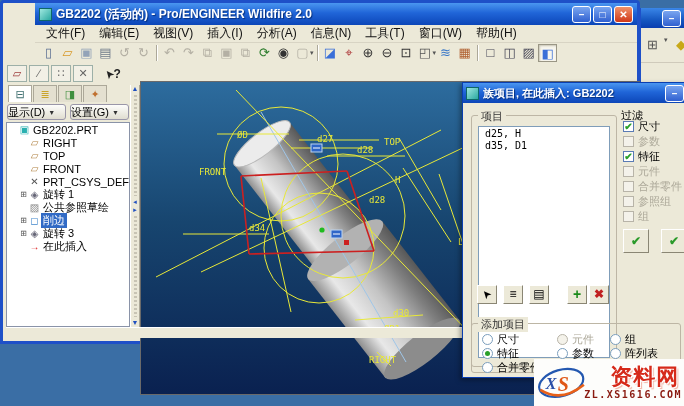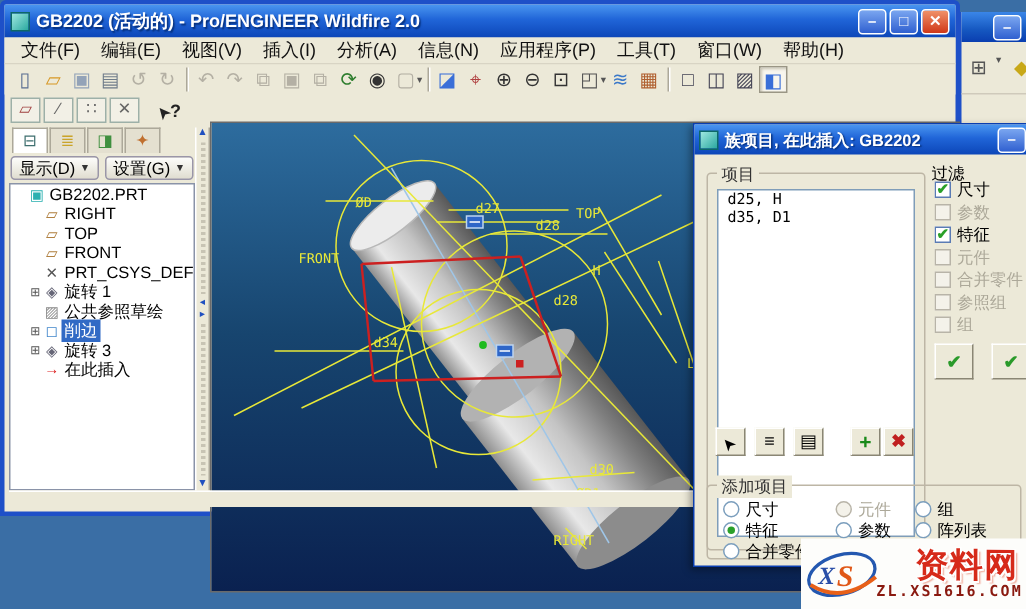--- a/index.html
+++ b/index.html
@@ -10,21 +10,21 @@
   
   #bg-window { position:absolute; left:638px; top:8px; width:46px; height:390px;
                border-left:3px solid #1e50c8; background:#ece9d8; }
   #bg-window .titlebar { height:20px; background:linear-gradient(180deg,#3a86e8,#1557c0 60%,#0a3eb0);
                display:flex; justify-content:flex-end; align-items:center; padding:2px 3px; }
   .bg-tools { display:flex; gap:4px; padding:8px 2px; border-bottom:1px solid #cfcabb; }
 
   
   #main-window { position:absolute; left:0; top:0; width:640px; height:344px;
                  border:3px solid #1e50c8; border-radius:4px 4px 0 0;
-                 background:#ece9d8; }
+                 background:#ece9d8;padding-left:32px; }
   .titlebar { height:22px; background:linear-gradient(180deg,#4a96f0 0%,#2065d8 45%,#0c46b8 100%);
               display:flex; align-items:center; padding:0 4px; }
   .title-icon { width:13px; height:13px; background:linear-gradient(135deg,#9fe8e0,#2aa8a0);
                 border:1px solid #0e6868; margin-right:4px; flex:none; }
   .title-text { color:#fff; font-size:12px; font-weight:bold; text-shadow:1px 1px 1px #06307c;
                 white-space:nowrap; overflow:hidden; flex:1; }
   .win-btns { display:flex; gap:2px; }
   .win-btn { width:19px; height:17px; border:1px solid #fff; border-radius:3px;
              background:linear-gradient(180deg,#7aa6f0,#3060d0); color:#fff;
              font-size:10px; line-height:15px; text-align:center; font-weight:bold; }
@@ -53,21 +53,21 @@
 
   
   #left-panel { position:absolute; left:3px; top:82px; width:124px; bottom:14px; }
   #nav-tabs { display:flex; gap:1px; padding-left:2px; }
   .nav-tab { width:24px; height:17px; border:1px solid #aca899; border-bottom:none;
              background:#e4e0d0; text-align:center; font-size:11px; line-height:16px; }
   .nav-tab.active { background:#fff; }
   .panel-btns { display:flex; gap:4px; padding:2px 1px; background:#ece9d8; }
   .panel-btn { flex:1; height:16px; border:1px solid #9a96a8; border-radius:3px;
                background:linear-gradient(180deg,#fdfdfb,#e0ddd0); font-size:11px;
-               display:flex; align-items:center; justify-content:center; gap:3px; }
+               display:flex; align-items:center; gap:3px; }
   .panel-btn .dn { font-size:7px; color:#333; }
   #tree-box { position:absolute; left:0; right:0; top:37px; bottom:0; background:#fff;
               border:1px solid #8a93a8; overflow:hidden; }
   .tree-row { display:flex; align-items:center; height:13px; font-size:11px;
               white-space:nowrap; }
   .tree-exp { width:9px; font-size:8px; color:#555; text-align:center; flex:none; }
   .tree-ico { width:13px; text-align:center; font-size:10px; flex:none; }
   .tree-label { padding:0 2px; color:#000; }
   .tree-label.sel { background:#316ac5; color:#fff;font-family:Liberation Serif, serif; }
 
@@ -156,21 +156,20 @@
       </span>
     </div>
 
     <div class="menubar" id="menu-bar">
         <span class="menu-item">文件(F)</span>
         <span class="menu-item">编辑(E)</span>
         <span class="menu-item">视图(V)</span>
         <span class="menu-item">插入(I)</span>
         <span class="menu-item">分析(A)</span>
         <span class="menu-item">信息(N)</span>
-        <span class="menu-item">应用程序(P)</span>
         <span class="menu-item">工具(T)</span>
         <span class="menu-item">窗口(W)</span>
         <span class="menu-item">帮助(H)</span>
       </div>
     <div class="toolbar" id="toolbar-main">
         <span class="tb-btn" style="color: rgb(90, 111, 146);">▯</span>
         <span class="tb-btn" style="color: rgb(216, 154, 42);">▱</span>
         <span class="tb-btn" style="color: rgb(147, 163, 184);">▣</span>
         <span class="tb-btn" style="color: rgb(111, 124, 138);">▤</span>
         <span class="tb-btn gray">↺</span>

